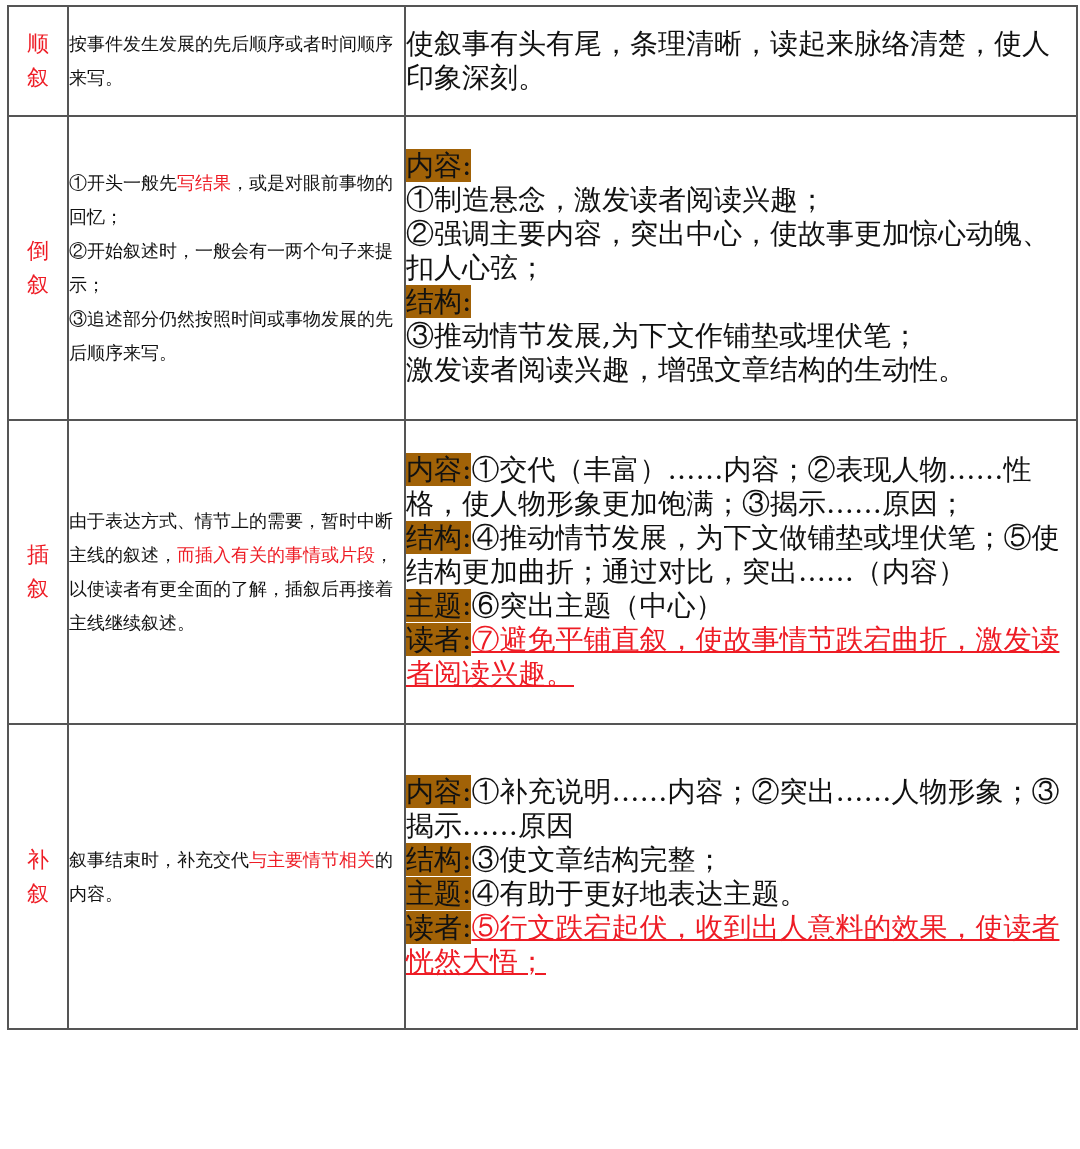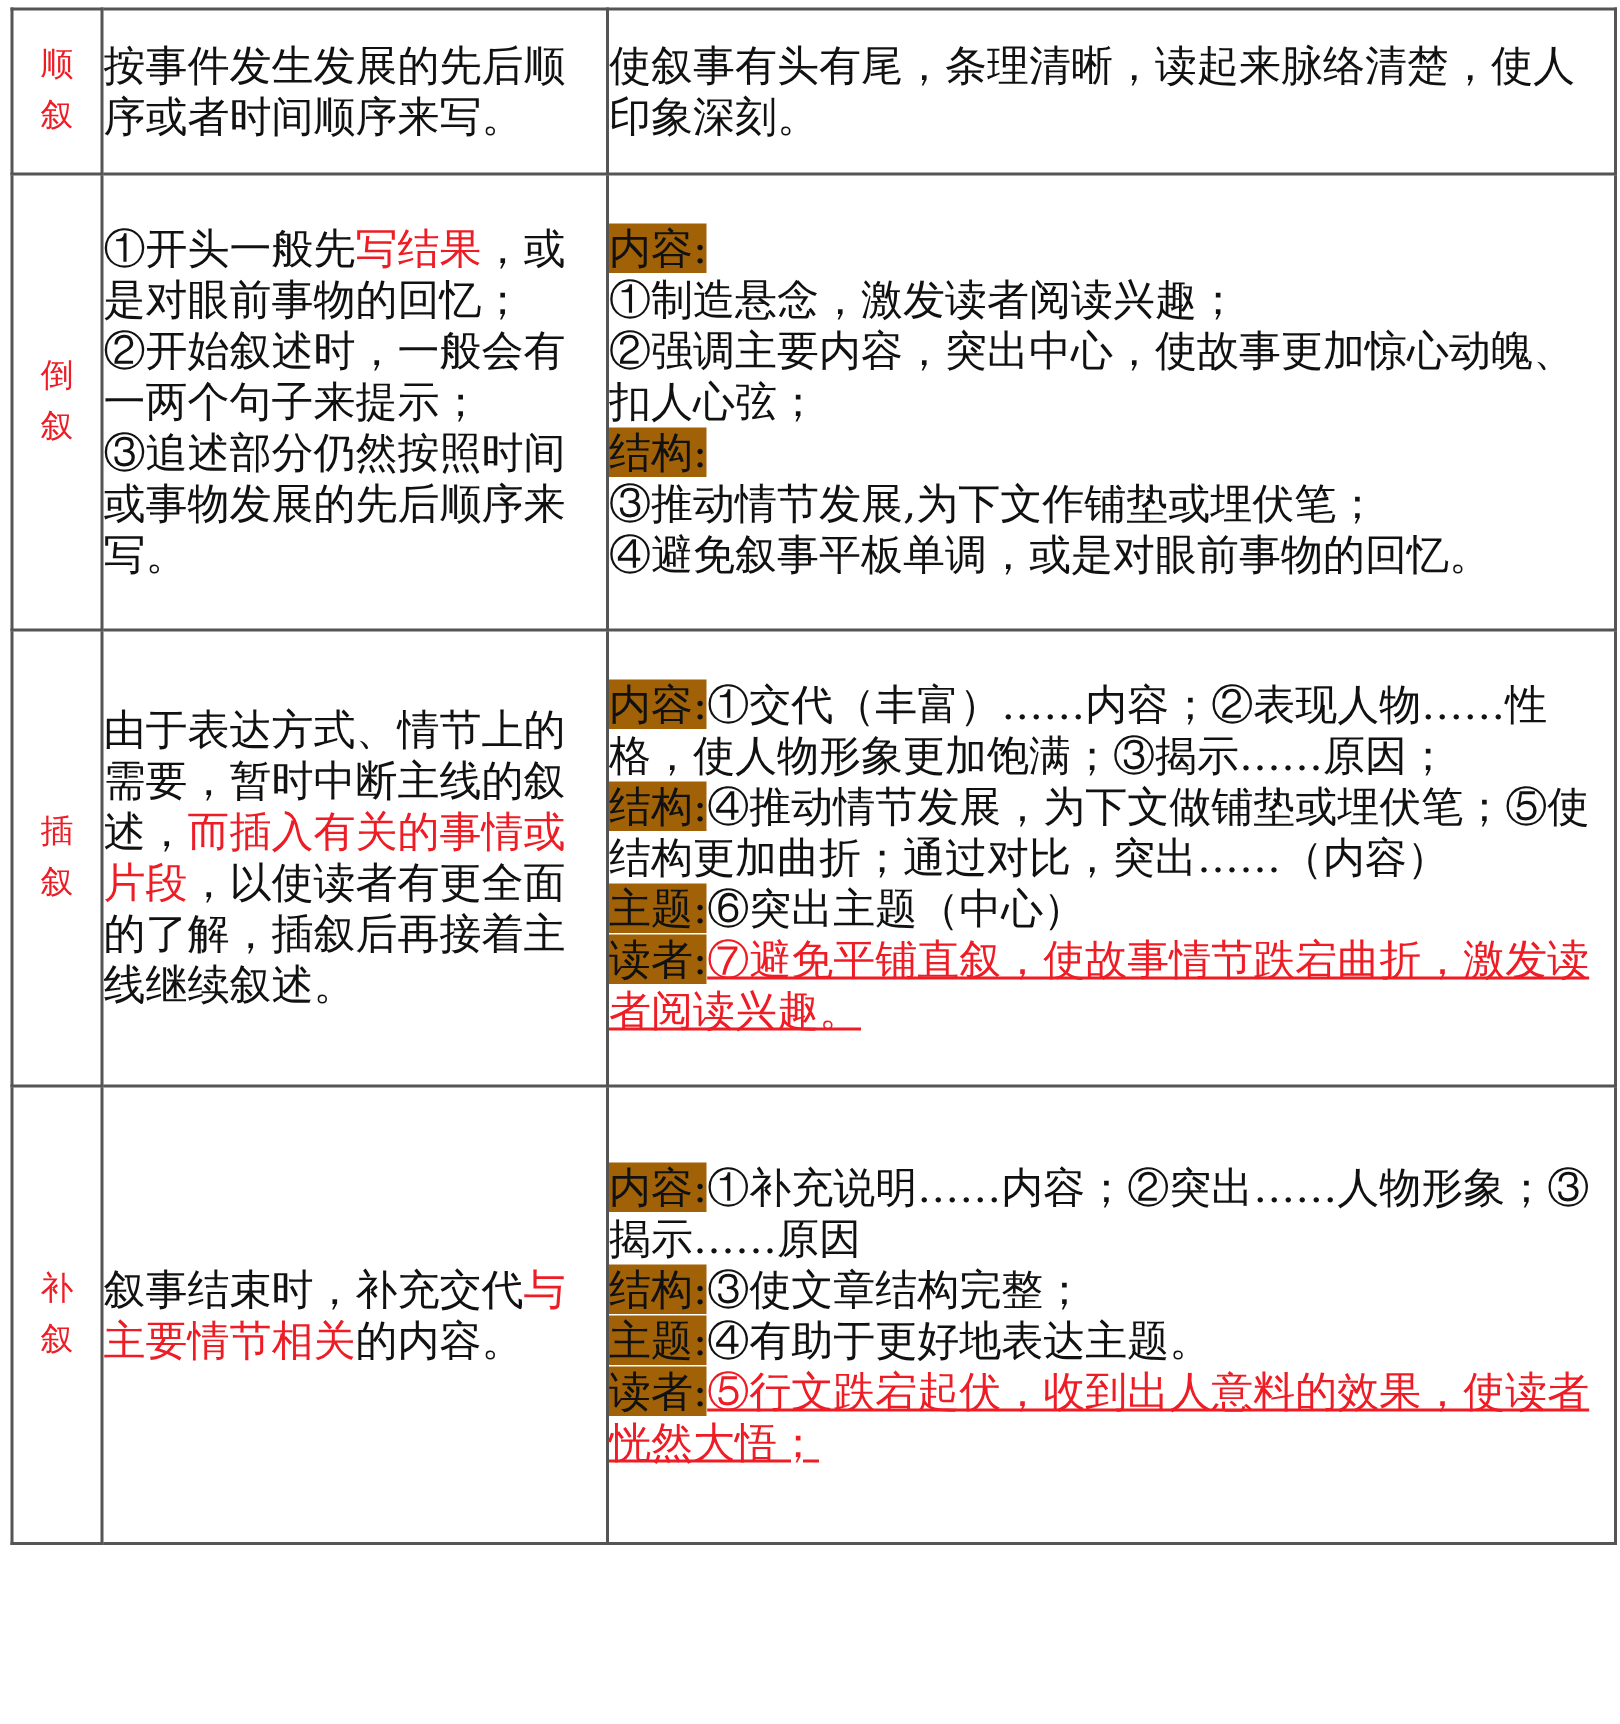--- a/index.html
+++ b/index.html
@@ -4,21 +4,21 @@
 <style>
   html, body { margin: 0; padding: 0; background: #ffffff; }
   body { width: 1080px; height: 1149px; position: relative; overflow: hidden;
          font-family: "DejaVu Serif", "Liberation Serif", serif; color: #111; }
   table.main { position: absolute; left: 7px; top: 5px; width: 1069px;
          border-collapse: collapse; table-layout: fixed; }
   table.main td, table.main th { border: 2px solid #555; padding: 0; vertical-align: middle; }
   col.c1 { width: 60px; } col.c2 { width: 337px; } col.c3 { width: 672px; }
   th.head { background: #e2efda; height: 111px; font-weight: normal; font-size: 22px; text-align: center; }
   td.label { color: #ee1c25; font-size: 22px; text-align: center; line-height: 34px; }
-  td.mark { font-size: 28px; line-height: 34px; padding: 0 14px 0 12px; }
+  td.mark { font-size: 18px; line-height: 34px; padding: 0 14px 0 12px; }
   td.effect { font-size: 28px; line-height: 34px; padding: 0 14px 0 12px; }
   .red { color: #ee1c25; }
   .hl { background: #a16207; }
   .redu { color: #ee1c25; text-decoration: underline; text-decoration-color: #ee1c25; }
   tr.r1 td { height: 108px; }
   tr.r2 td { height: 302px; }
   tr.r3 td { height: 302px; }
   tr.r4 td { height: 303px; margin-top: 20px; }
   .line { display: block; }
 </style>
@@ -51,21 +51,21 @@
       <span>①开头一般先</span><span class="red">写结果</span><span>，或是对眼前事物的回忆；</span><br>
       <span>②开始叙述时，一般会有一两个句子来提示；</span><br>
       <span>③追述部分仍然按照时间或事物发展的先后顺序来写。</span>
     </td>
     <td class="effect">
       <span class="hl">内容:</span><br>
       <span>①制造悬念，激发读者阅读兴趣；</span><br>
       <span>②强调主要内容，突出中心，使故事更加惊心动魄、扣人心弦；</span><br>
       <span class="hl">结构:</span><br>
       <span>③推动情节发展,为下文作铺垫或埋伏笔；</span><br>
-      <span>④避免叙事平板单调，或是对眼前事物的回忆。</span>
+      <span>激发读者阅读兴趣，增强文章结构的生动性。</span>
     </td>
   </tr>
 
   <tr class="r3">
     <td class="label">
       <span class="line">插</span>
       <span class="line">叙</span>
     </td>
     <td class="mark">
       <span>由于表达方式、情节上的需要，暂时中断主线的叙述，</span><span class="red">而插入有关的事情或片段</span><span>，以使读者有更全面的了解，插叙后再接着主线继续叙述。</span>

